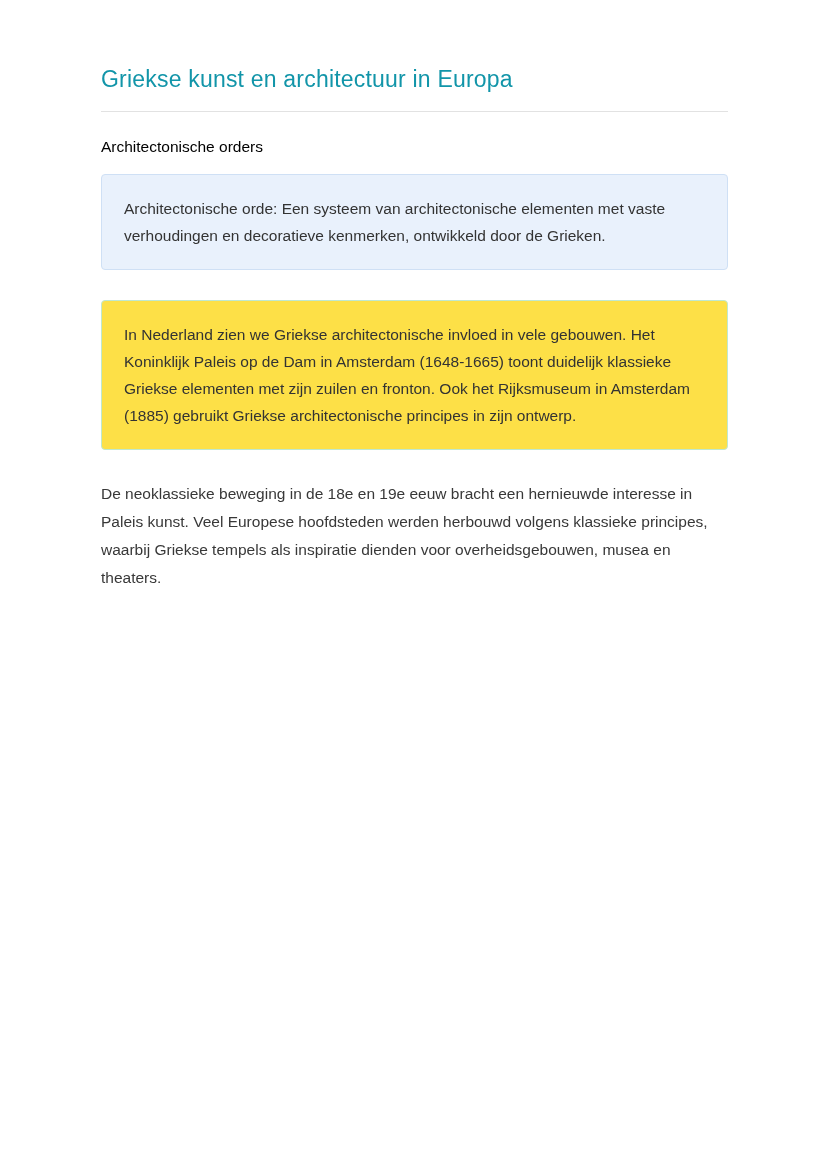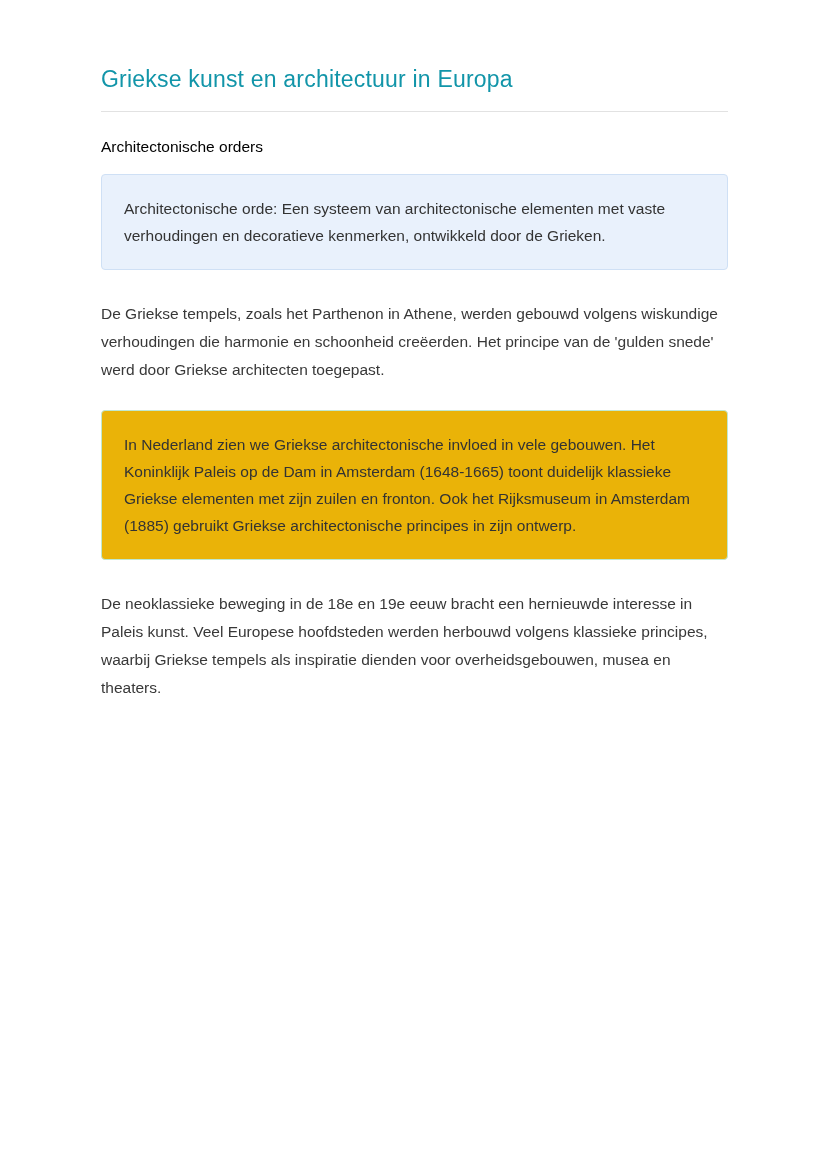--- a/index.html
+++ b/index.html
@@ -54,21 +54,21 @@
     font-size: 15.5px;
     line-height: 27px;
     color: #333333;
     margin: 0;
   }
   .callout-definition {
     background: #e9f1fc;
     border: 1px solid #cfe0f5;
   }
   .callout-example {
-    background: #eab308;
+    background: #fde047;
     border: 1px solid #bfe8cf;
   }
 </style>
 </head>
 <body>
 
 <div class="page">
   <div class="content">
 
     <h1 class="doc-title">Griekse kunst en architectuur in Europa</h1>
@@ -76,21 +76,20 @@
     <hr class="title-divider">
 
 
     <h2 class="section-heading">Architectonische orders</h2>
 
 
     <div class="callout callout-definition">
       <p>Architectonische orde: Een systeem van architectonische elementen met vaste verhoudingen en decoratieve kenmerken, ontwikkeld door de Grieken.</p>
     </div>
 
-    <p class="body-text">De Griekse tempels, zoals het Parthenon in Athene, werden gebouwd volgens wiskundige verhoudingen die harmonie en schoonheid creëerden. Het principe van de 'gulden snede' werd door Griekse architecten toegepast.</p>
 
     <div class="callout callout-example">
       <p>In Nederland zien we Griekse architectonische invloed in vele gebouwen. Het Koninklijk Paleis op de Dam in Amsterdam (1648-1665) toont duidelijk klassieke Griekse elementen met zijn zuilen en fronton. Ook het Rijksmuseum in Amsterdam (1885) gebruikt Griekse architectonische principes in zijn ontwerp.</p>
     </div>
 
     <p class="body-text">De neoklassieke beweging in de 18e en 19e eeuw bracht een hernieuwde interesse in Paleis kunst. Veel Europese hoofdsteden werden herbouwd volgens klassieke principes, waarbij Griekse tempels als inspiratie dienden voor overheidsgebouwen, musea en theaters.</p>
 
   </div>
 </div>
 

